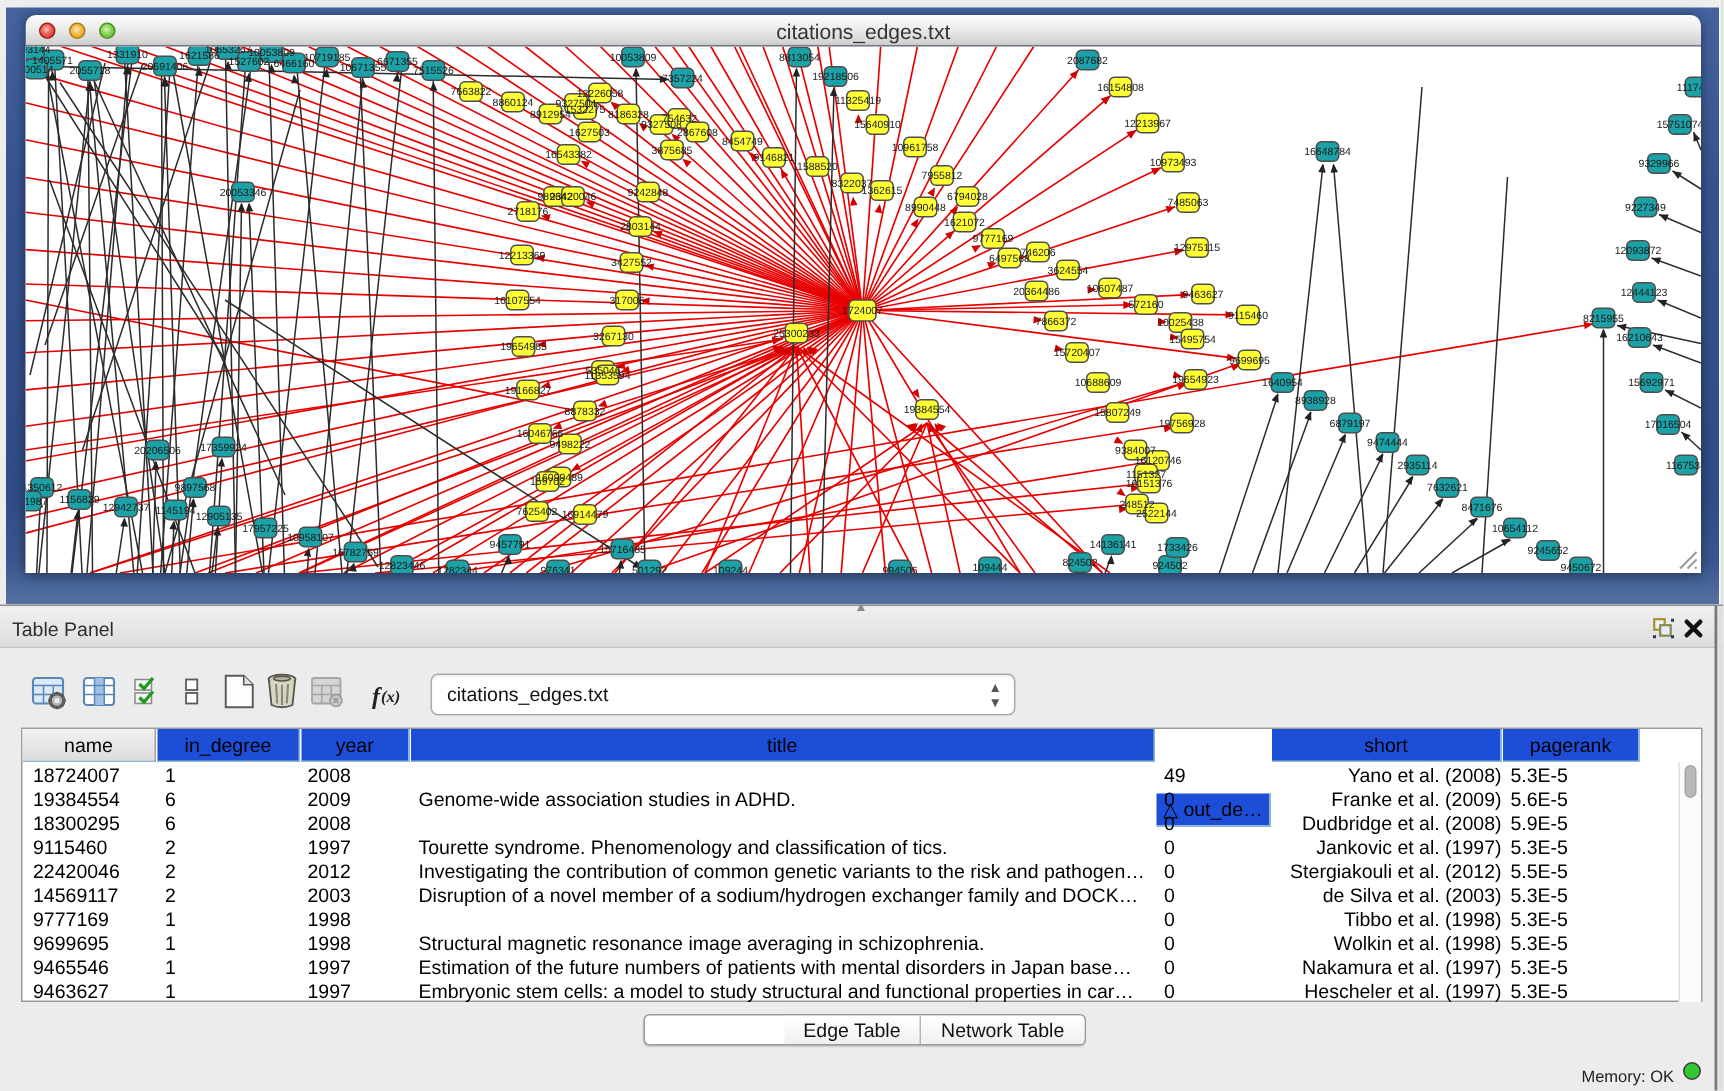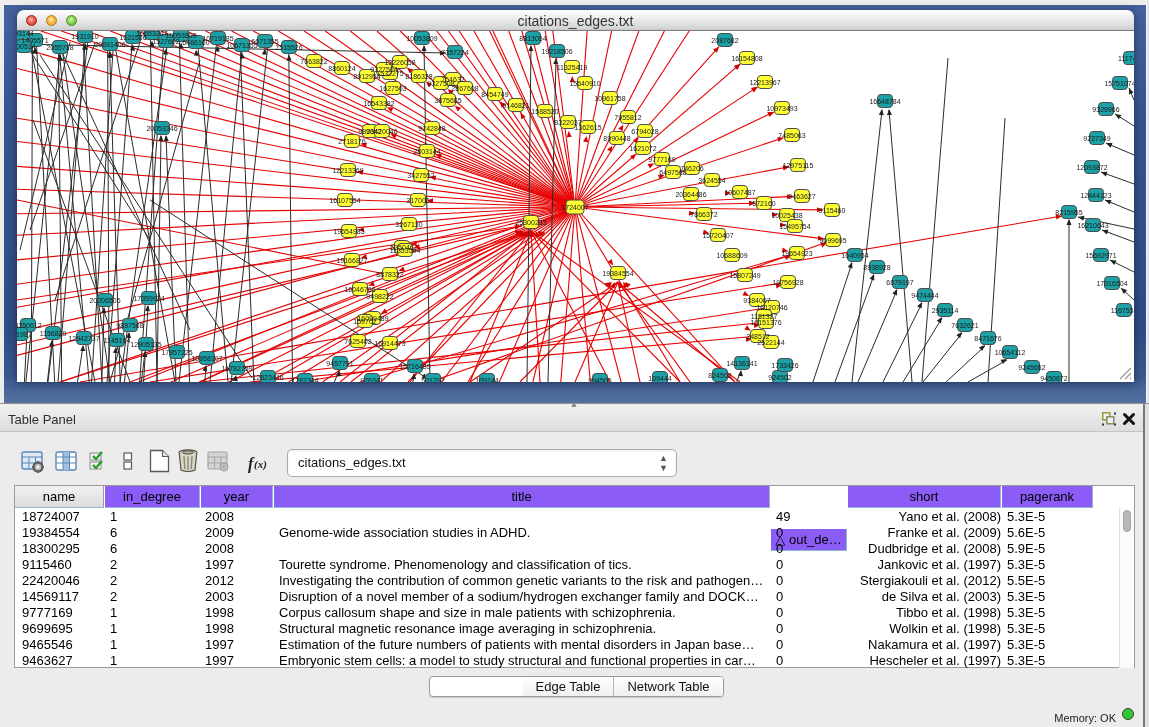--- a/index.html
+++ b/index.html
@@ -26,21 +26,21 @@
 .grip { position:absolute; left:567px; top:-4px; width:14px; height:6px; color:#8a8a8a; font-size:9px; text-align:center; line-height:6px;}
 .fico { position:absolute; right:33px; top:7px; width:14px; height:14px; }
 .xico { position:absolute; right:13px; top:7px; width:14px; height:14px; }
 .toolbar { position:absolute; left:14px; top:40px; height:40px; }
 .combo { position:absolute; left:287px; top:45px; width:390px; height:28px; background:#fff;
   border:1px solid #ababab; border-radius:5px; font-size:13px; color:#111; line-height:26px; padding-left:10px;
   box-shadow:inset 0 1px 2px rgba(0,0,0,.08); }
 .combo .arr { position:absolute; right:8px; top:3px; font-size:9px; color:#555; line-height:10px; }
 .tablebox { position:absolute; left:14px; top:81px; width:1121px; height:183px; background:#fff; border:1px solid #9b9b9b; }
 .thead { position:absolute; left:0; top:0; height:22px; width:1119px; }
-.th { position:absolute; top:0; height:22px; background:#8b5cf6; border-right:1px solid #8fb9ce; border-bottom:1px solid #8fb9ce;
+.th { position:absolute; top:0; height:22px; background:#1d4ed8; border-right:1px solid #8fb9ce; border-bottom:1px solid #8fb9ce;
   font-size:13px; color:#000; text-align:center; line-height:22px; }
 .tbody { position:absolute; left:0; top:23px; width:1119px; height:160px; }
 .trow { position:absolute; left:0; width:1057px; height:16px; font-size:13px; color:#000; line-height:16px; white-space:nowrap; }
 .trow span { position:absolute; overflow:hidden; }
 .c0 { left:7px;  width:82px; }
 .c1 { left:95px; width:90px; }
 .c2 { left:190px;width:68px; }
 .c3 { left:264px;width:492px; }
 .c4 { left:761px;width:70px; }
 .c5 { left:833px;width:153px; text-align:right; }
@@ -851,21 +851,20 @@
           <span class="c2">2003</span>
           <span class="c3">Disruption of a novel member of a sodium/hydrogen exchanger family and DOCK…</span>
           <span class="c4">0</span>
           <span class="c5">de Silva et al. (2003)</span>
           <span class="c6">5.3E-5</span>
         </div>
 <div class="trow" style="top:96px">
 <span class="c0">9777169</span>
           <span class="c1">1</span>
           <span class="c2">1998</span>
-          <span class="c3">Corpus callosum shape and size in male patients with schizophrenia.</span>
           <span class="c4">0</span>
           <span class="c5">Tibbo et al. (1998)</span>
           <span class="c6">5.3E-5</span>
         </div>
 <div class="trow" style="top:112px">
 <span class="c0">9699695</span>
           <span class="c1">1</span>
           <span class="c2">1998</span>
           <span class="c3">Structural magnetic resonance image averaging in schizophrenia.</span>
           <span class="c4">0</span>

